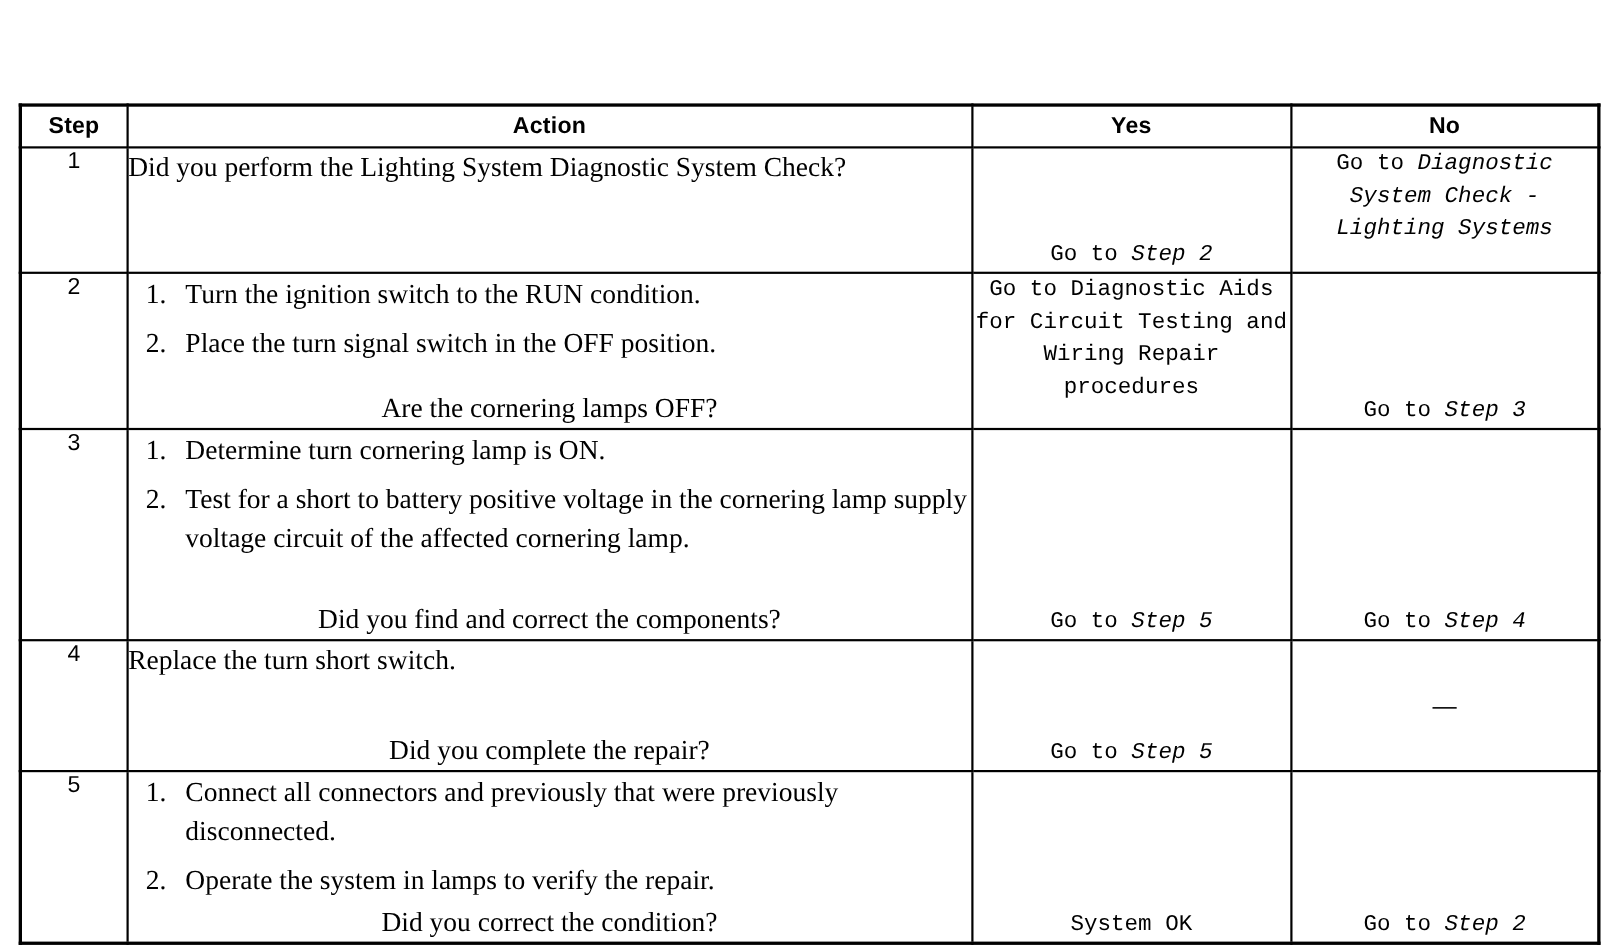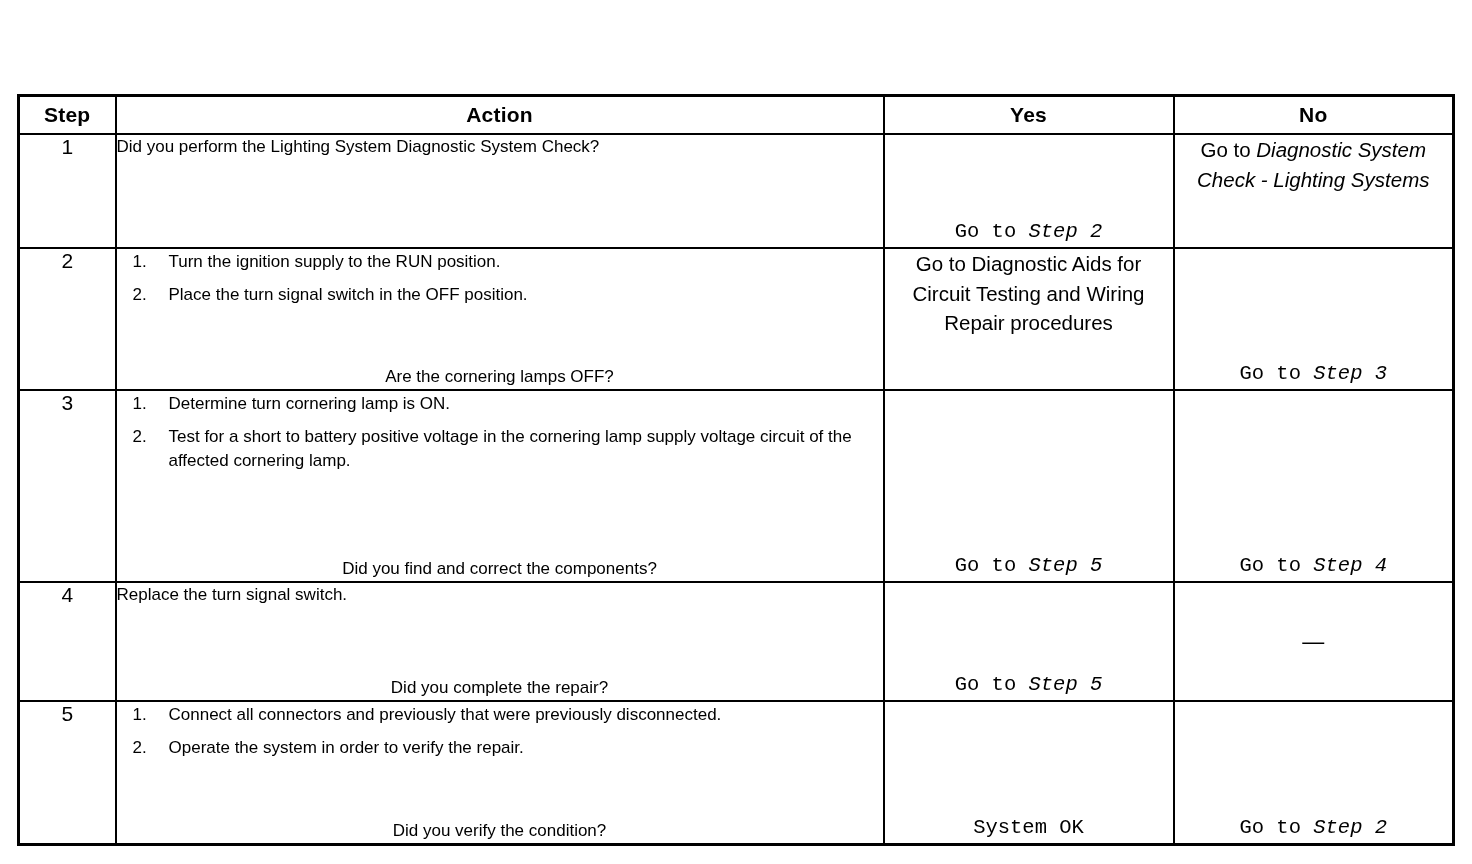--- a/index.html
+++ b/index.html
@@ -63,23 +63,24 @@
   .step-cell {
     text-align: center;
     vertical-align: middle;
     font-size: 21px;
     font-weight: normal;
   }
 
   
   .action-cell {
     padding: 6px 10px 4px 10px;
-    font-size: 17px;
+    font-size: 25px;
     line-height: 1.42;
     position: relative;
+    font-family: Liberation Serif, serif;
   }
   .action-inner {
     display: flex;
     flex-direction: column;
     height: 100%;
     box-sizing: border-box;
   }
   .intro-line {
     margin: 0 0 2px 0;
   }
@@ -114,21 +115,21 @@
     line-height: 1.44;
     text-align: center;
     padding: 5px 6px 4px 6px;
   }
   .rc-inner {
     display: flex;
     flex-direction: column;
     height: 100%;
     box-sizing: border-box;
   }
-  .rc-top    { margin-bottom: auto; }
+  .rc-top    { margin-bottom: auto; font-family: Liberation Mono, monospace; }
   .rc-bottom { margin-top: auto; font-family: Liberation Mono, monospace; }
   .rc-mid    { margin: auto 0; }
 
   .ital { font-style: italic; }
 
   .dash {
     font-size: 22px;
     line-height: 1;
   }
 
@@ -176,21 +177,21 @@
               <div class="rc-inner">
                 <div class="rc-top"><span>Go to </span><span class="ital">Diagnostic System Check - Lighting Systems</span></div>
               </div>
             </td>
           </tr>
           <tr class="r2">
             <td class="step-cell">2</td>
             <td class="action-cell">
               <div class="action-inner">
                 <ol class="steps">
-                  <li><span class="num">1.</span><span>Turn the ignition supply to the RUN position.</span></li>
+                  <li><span class="num">1.</span><span>Turn the ignition switch to the RUN condition.</span></li>
                   <li><span class="num">2.</span><span>Place the turn signal switch in the OFF position.</span></li>
                 </ol>
                 <div class="question">Are the cornering lamps OFF?</div>
               </div>
             </td>
             <td class="rc">
               <div class="rc-inner">
                 <div class="rc-top"><span>Go to Diagnostic Aids for Circuit Testing and Wiring Repair procedures</span></div>
               </div>
             </td>
@@ -219,44 +220,44 @@
             <td class="rc">
               <div class="rc-inner">
                 <div class="rc-bottom"><span>Go to </span><span class="ital">Step 4</span></div>
               </div>
             </td>
           </tr>
           <tr class="r4">
             <td class="step-cell">4</td>
             <td class="action-cell">
               <div class="action-inner">
-                <div class="intro-line">Replace the turn signal switch.</div>
+                <div class="intro-line">Replace the turn short switch.</div>
                 <div class="question">Did you complete the repair?</div>
               </div>
             </td>
             <td class="rc">
               <div class="rc-inner">
                 <div class="rc-bottom"><span>Go to </span><span class="ital">Step 5</span></div>
               </div>
             </td>
             <td class="rc">
               <div class="rc-inner">
                 <div class="rc-mid dash"><span>—</span></div>
               </div>
             </td>
           </tr>
           <tr class="r5">
             <td class="step-cell">5</td>
             <td class="action-cell">
               <div class="action-inner">
                 <ol class="steps">
                   <li><span class="num">1.</span><span>Connect all connectors and previously that were previously disconnected.</span></li>
-                  <li><span class="num">2.</span><span>Operate the system in order to verify the repair.</span></li>
+                  <li><span class="num">2.</span><span>Operate the system in lamps to verify the repair.</span></li>
                 </ol>
-                <div class="question tight">Did you verify the condition?</div>
+                <div class="question tight">Did you correct the condition?</div>
               </div>
             </td>
             <td class="rc">
               <div class="rc-inner">
                 <div class="rc-bottom"><span>System OK</span></div>
               </div>
             </td>
             <td class="rc">
               <div class="rc-inner">
                 <div class="rc-bottom"><span>Go to </span><span class="ital">Step 2</span></div>

